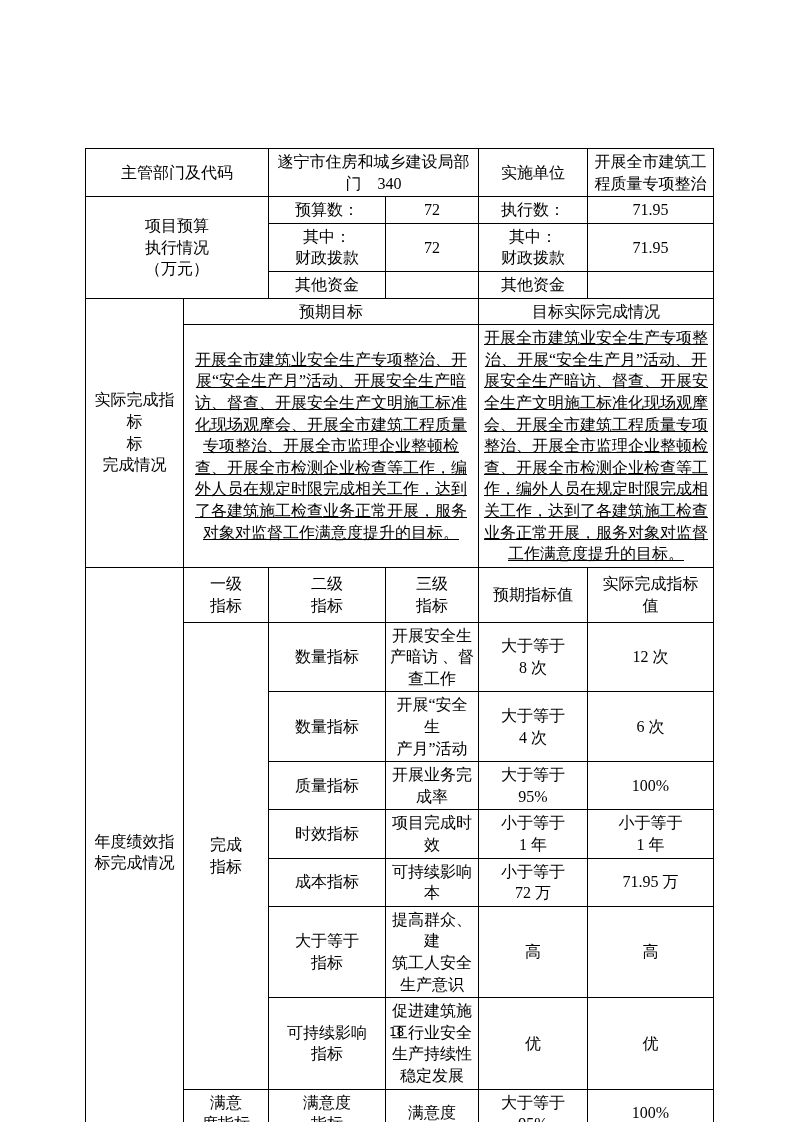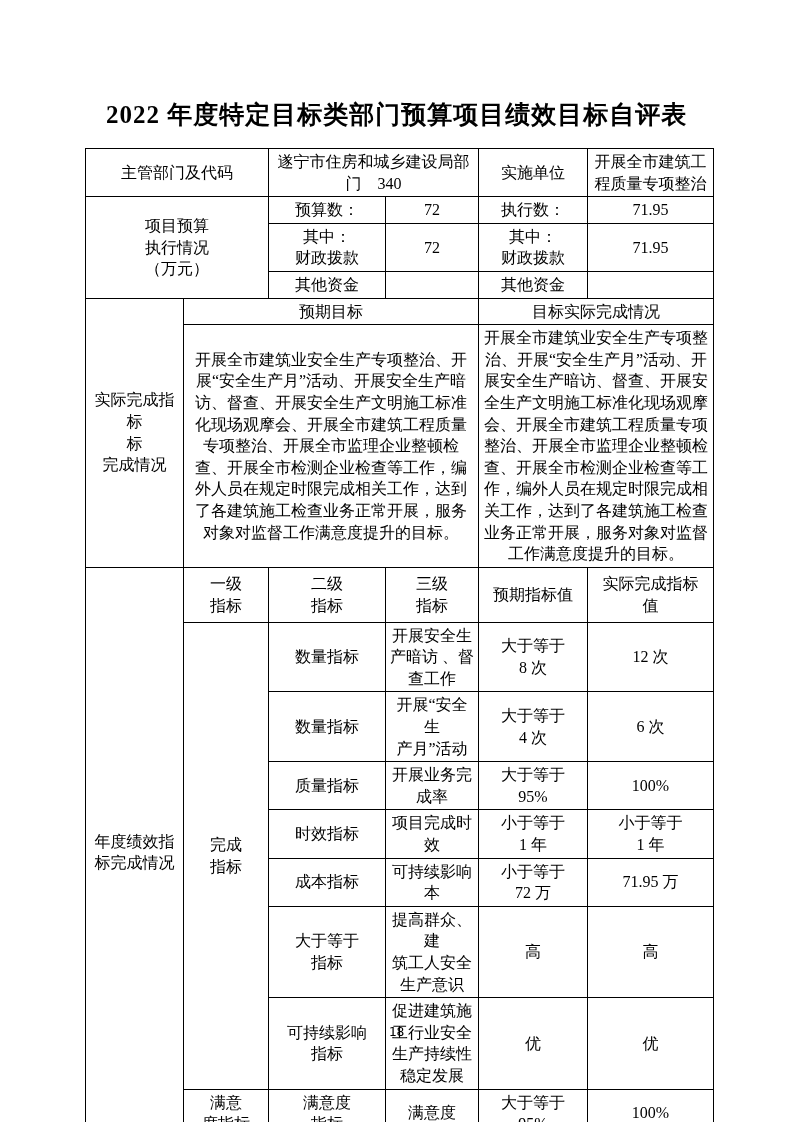--- a/index.html
+++ b/index.html
@@ -45,37 +45,37 @@
   td.lft { text-align: left; padding-left: 7px; }
   td.vb { vertical-align: bottom; padding-bottom: 5px; }
   td.sm { font-size: 12.5px; line-height: 1.55; }
   td.goal {
     font-size: 15px;
     line-height: 25.5px;
     text-align: justify;
     vertical-align: top;
     padding: 4px 9px;
     white-space: normal;
+    text-decoration: underline;
   }
   td.secL { line-height: 1.6; }
   .page-num {
     position: absolute;
     top: 1024px; left: 0;
     width: 100%;
     text-align: center;
     font-size: 13px;
     font-family: "DejaVu Sans Mono", monospace;
   }
 </style>
 </head>
 <body>
 
 <div class="page">
 
-  <div class="doc-title">2022 年度特定目标类部门预算项目绩效目标自评表</div>
 
   <table class="eval">
     <colgroup>
       <col style="width:98px">
         <col style="width:85px">
         <col style="width:117px">
       <col style="width:93px">
         <col style="width:109px">
         <col style="width:126px">
     </colgroup>

